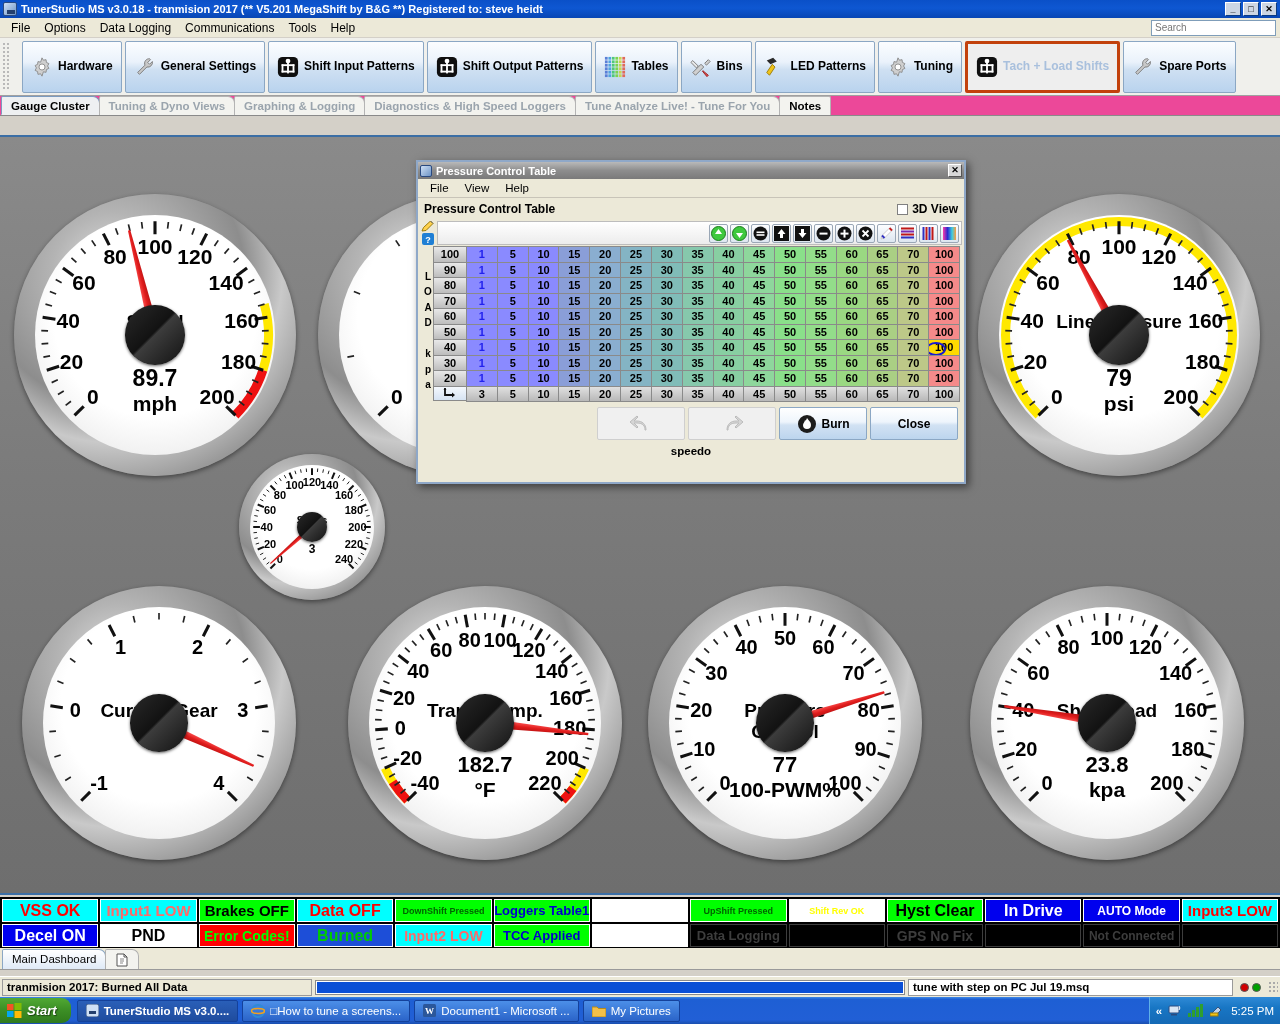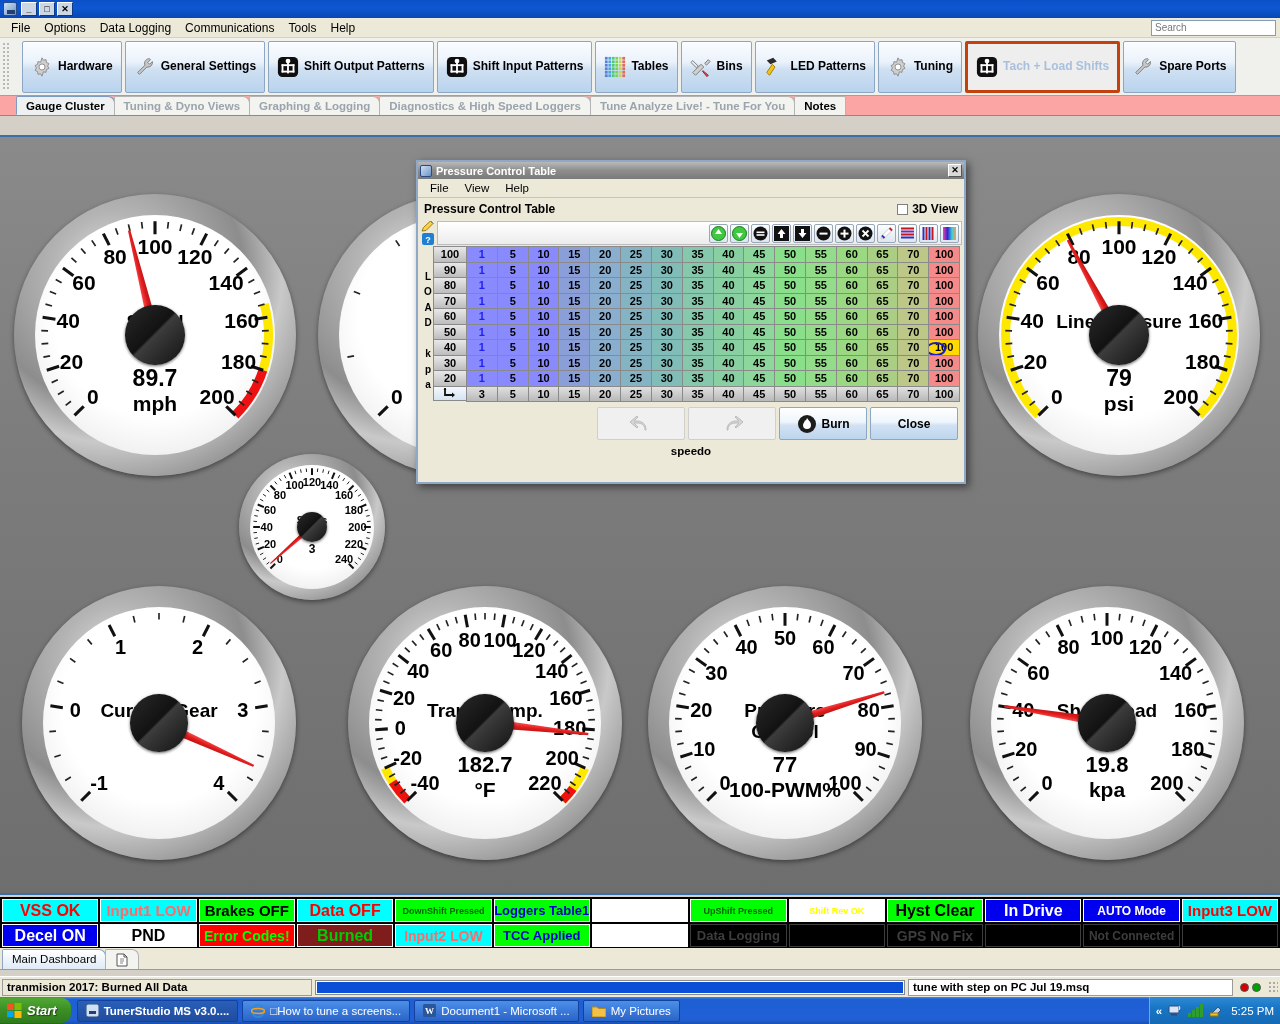--- a/index.html
+++ b/index.html
@@ -64,22 +64,22 @@
     font-size:12px;font-weight:bold;color:#000;cursor:default;white-space:nowrap;
   }
   .tbtn.disabled{
     background:#eeeeee;border:3px solid #c2410c;color:#a9c0dd;
   }
   .tbtn .lbl{line-height:1.15;text-align:center;}
   .tbi{width:22px;height:22px;flex:0 0 auto;position:relative;}
 
   
   #tabstrip{
-    height:20px;background:#fca5a5;display:flex;align-items:flex-end;
-    padding-left:16px;border-bottom:1px solid #8a8a8a;
+    height:20px;background:#ec4899;display:flex;align-items:flex-end;
+    padding-left:1px;border-bottom:1px solid #8a8a8a;
   }
   .vtab{
     height:19px;line-height:18px;padding:0 9px;font-size:11.5px;font-weight:bold;
     color:#9aa4ad;background:#f3f3ef;border:1px solid #b4b4b4;border-bottom:none;
     border-radius:2px 7px 0 0;margin-right:-1px;cursor:default;
   }
   .vtab.active{color:#000;background:#eef0f2;border-color:#7b9bc0;border-bottom:1px solid #eef0f2;}
   .vtab.plain{border-radius:2px 2px 0 0;color:#000;background:#f3f3ef;}
 
   
@@ -265,20 +265,21 @@
     display:flex;align-items:center;justify-content:center;gap:5px;
     font-size:12px;font-weight:bold;cursor:default;
   }
   .dbtn.off{background:#f0f0f0;border:1px solid #cfcfcf;color:#bbb;}
 </style>
 </head>
 <body>
 
 <div id="titlebar">
   <div class="tb-icon"></div>
+  <div class="tb-title">TunerStudio MS v3.0.18 - tranmision 2017 (**  V5.201 MegaShift by B&amp;G  **) Registered to: steve heidt</div>
   <div class="tb-btns">
     <div class="tb-btn">_</div>
     <div class="tb-btn">□</div>
     <div class="tb-btn">✕</div>
   </div>
 </div>
 
 <div id="menubar">
   <div class="mi">File</div>
   <div class="mi">Options</div>
@@ -296,45 +297,45 @@
           <circle cx="12" cy="12" r="3.3" fill="#fff" stroke="#8a8a8a"></circle>
         </svg></span>
       <span class="lbl">Hardware</span>
     </div>
     <div class="tbtn">
       <span class="tbi" style="width: 22px; height: 22px;"><svg viewBox="0 0 24 24" width="22" height="22">
           <path d="M17 3a5 5 0 0 0-5 7L4 18l2 2 8-8a5 5 0 0 0 6-6l-3 3-2-2 3-3a5 5 0 0 0-1-1z" fill="#c8c8c8" stroke="#777"></path>
         </svg></span>
       <span class="lbl">General
 Settings</span>
+    </div>
+    <div class="tbtn">
+      <span class="tbi" style="width: 22px; height: 22px;"><svg viewBox="0 0 24 24" width="22" height="22">
+          <rect x="1" y="1" width="22" height="22" rx="5" fill="#0f0f0f"></rect>
+          <circle cx="12" cy="5.5" r="2.6" fill="#fff"></circle>
+          <rect x="11" y="7" width="2" height="12" fill="#fff"></rect>
+          <rect x="5" y="9" width="14" height="2" fill="#fff"></rect>
+          <rect x="5" y="16" width="14" height="2" fill="#fff"></rect>
+          <rect x="5" y="9" width="2" height="9" fill="#fff"></rect>
+          <rect x="17" y="9" width="2" height="9" fill="#fff"></rect>
+        </svg></span>
+      <span class="lbl">Shift Input
+Patterns</span>
     </div>
     <div class="tbtn">
       <span class="tbi" style="width: 22px; height: 22px;"><svg viewBox="0 0 24 24" width="22" height="22">
           <rect x="1" y="1" width="22" height="22" rx="5" fill="#0f0f0f"></rect>
           <circle cx="12" cy="5.5" r="2.6" fill="#fff"></circle>
           <rect x="11" y="7" width="2" height="12" fill="#fff"></rect>
           <rect x="5" y="9" width="14" height="2" fill="#fff"></rect>
           <rect x="5" y="16" width="14" height="2" fill="#fff"></rect>
           <rect x="5" y="9" width="2" height="9" fill="#fff"></rect>
           <rect x="17" y="9" width="2" height="9" fill="#fff"></rect>
         </svg></span>
       <span class="lbl">Shift Output
-Patterns</span>
-    </div>
-    <div class="tbtn">
-      <span class="tbi" style="width: 22px; height: 22px;"><svg viewBox="0 0 24 24" width="22" height="22">
-          <rect x="1" y="1" width="22" height="22" rx="5" fill="#0f0f0f"></rect>
-          <circle cx="12" cy="5.5" r="2.6" fill="#fff"></circle>
-          <rect x="11" y="7" width="2" height="12" fill="#fff"></rect>
-          <rect x="5" y="9" width="14" height="2" fill="#fff"></rect>
-          <rect x="5" y="16" width="14" height="2" fill="#fff"></rect>
-          <rect x="5" y="9" width="2" height="9" fill="#fff"></rect>
-          <rect x="17" y="9" width="2" height="9" fill="#fff"></rect>
-        </svg></span>
-      <span class="lbl">Shift Input
 Patterns</span>
     </div>
     <div class="tbtn">
       <span class="tbi" style="width: 22px; height: 22px;"><svg viewBox="0 0 24 24" width="22" height="22">
           <rect x="1" y="1" width="3" height="3" fill="#5a7fd6"></rect>
           <rect x="1" y="4.8" width="3" height="3" fill="#5a7fd6"></rect>
           <rect x="1" y="8.6" width="3" height="3" fill="#5a7fd6"></rect>
           <rect x="1" y="12.399999999999999" width="3" height="3" fill="#5a7fd6"></rect>
           <rect x="1" y="16.2" width="3" height="3" fill="#5a7fd6"></rect>
           <rect x="1" y="20" width="3" height="3" fill="#5a7fd6"></rect>
@@ -923,21 +924,21 @@
         <div class="numlbl" style="left: 32.2796px; top: 102.74px; font-size: 20px;">40</div>
         <div class="numlbl" style="left: 47.4245px; top: 66.177px; font-size: 20px;">60</div>
         <div class="numlbl" style="left: 77.5179px; top: 40.4747px; font-size: 20px;">80</div>
         <div class="numlbl" style="left: 116px; top: 31.236px; font-size: 20px;">100</div>
         <div class="numlbl" style="left: 154.482px; top: 40.4747px; font-size: 20px;">120</div>
         <div class="numlbl" style="left: 184.576px; top: 66.177px; font-size: 20px;">140</div>
         <div class="numlbl" style="left: 199.72px; top: 102.74px; font-size: 20px;">160</div>
         <div class="numlbl" style="left: 196.615px; top: 142.194px; font-size: 20px;">180</div>
         <div class="numlbl" style="left: 175.937px; top: 175.937px; font-size: 20px;">200</div>
         <div class="gname" style="top: 92.8px; font-size: 19px;">Short Load</div>
-        <div class="gval" style="top: 146.16px; font-size: 22px;">19.8</div>
+        <div class="gval" style="top: 146.16px; font-size: 22px;">23.8</div>
         <div class="gval" style="top: 171.16px; font-size: 21px;">kpa</div>
         <div class="needle" style="left: 116px; top: 111.205px; width: 104.4px; height: 9.59px; transform: rotate(189.135deg);">
           <i></i>
         </div>
         <div class="needle" style="left: 116px; top: 113.123px; width: 23.2px; height: 5.754px; transform: rotate(369.135deg);">
           <i></i>
         </div>
         <div class="hub" style="left: 87.23px; top: 87.23px; width: 57.54px; height: 57.54px;"></div>
       </div>
     </div>
@@ -956,21 +957,21 @@
       <div class="ind" style="background: rgb(255, 255, 255); color: rgb(255, 255, 0); font-size: 9px;">Shift Rev OK</div>
       <div class="ind" style="background: rgb(0, 255, 0); color: rgb(0, 0, 0); font-size: 16px;">Hyst Clear</div>
       <div class="ind" style="background: rgb(0, 0, 238); color: rgb(255, 255, 255); font-size: 16px;">In Drive</div>
       <div class="ind" style="background: rgb(0, 0, 238); color: rgb(255, 255, 255); font-size: 12px;">AUTO Mode</div>
       <div class="ind" style="background: rgb(0, 255, 255); color: rgb(255, 0, 0); font-size: 15px;">Input3 LOW</div>
     </div>
   <div class="indrow" id="indrow2">
       <div class="ind" style="background: rgb(0, 0, 238); color: rgb(255, 255, 255); font-size: 16px;">Decel ON</div>
       <div class="ind" style="background: rgb(255, 255, 255); color: rgb(0, 0, 0); font-size: 16px;">PND</div>
       <div class="ind" style="background: rgb(255, 0, 0); color: rgb(0, 255, 0); font-size: 14px;">Error Codes!</div>
-      <div class="ind" style="background: #7f1d1d; color: rgb(0, 204, 0); font-size: 16px;">Burned</div>
+      <div class="ind" style="background: #1d4ed8; color: rgb(0, 204, 0); font-size: 16px;">Burned</div>
       <div class="ind" style="background: rgb(0, 255, 255); color: rgb(255, 106, 106); font-size: 14px;">Input2 LOW</div>
       <div class="ind" style="background: rgb(0, 255, 0); color: rgb(0, 0, 205); font-size: 13px;">TCC Applied</div>
       <div class="ind" style="background: rgb(255, 255, 255); color: rgb(0, 0, 0); font-size: 12px;"></div>
       <div class="ind" style="background: rgb(0, 0, 0); color: rgb(61, 61, 61); font-size: 13px; border-color: rgb(61, 61, 61);">Data Logging</div>
       <div class="ind" style="background: rgb(0, 0, 0); color: rgb(0, 0, 0); font-size: 12px; border-color: rgb(61, 61, 61);"></div>
       <div class="ind" style="background: rgb(0, 0, 0); color: rgb(61, 61, 61); font-size: 14px; border-color: rgb(61, 61, 61);">GPS No Fix</div>
       <div class="ind" style="background: rgb(0, 0, 0); color: rgb(0, 0, 0); font-size: 12px; border-color: rgb(61, 61, 61);"></div>
       <div class="ind" style="background: rgb(0, 0, 0); color: rgb(61, 61, 61); font-size: 12px; border-color: rgb(61, 61, 61);">Not Connected</div>
       <div class="ind" style="background: rgb(0, 0, 0); color: rgb(0, 0, 0); font-size: 12px; border-color: rgb(61, 61, 61);"></div>
     </div>

